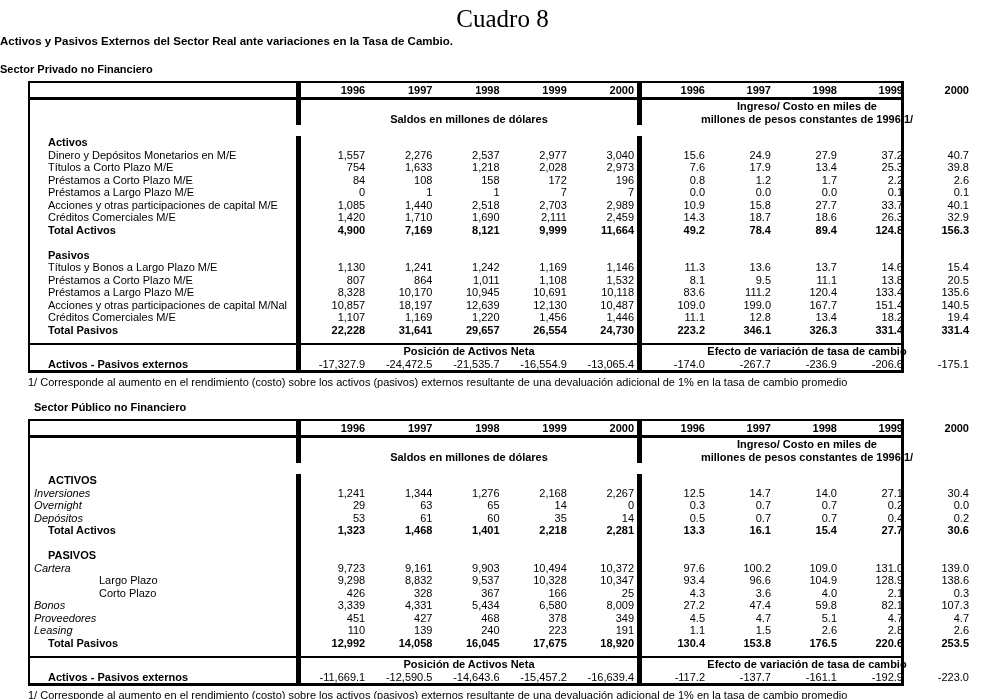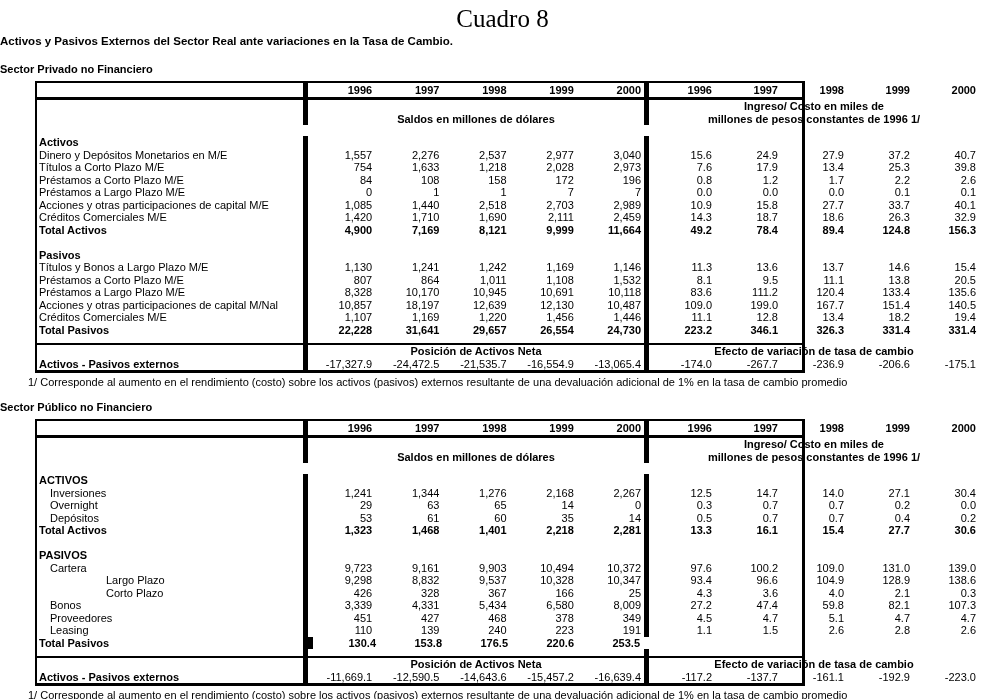--- a/index.html
+++ b/index.html
@@ -12,41 +12,41 @@
     font-family:"Liberation Serif", serif;
     font-size:25px; text-align:center; padding-top:6px; line-height:26px;
   }
   .page-subtitle {
     font-size:11.5px; font-weight:bold; text-align:left; margin-top:3px;
   }
   .section-title {
     font-size:11px; font-weight:bold; text-align:left;
     margin:16px 4px 6px 0;
   }
-  .section-title.second { margin-top:13px; }
+  .section-title.second { margin-top:13px;padding-left:34px; }
 
   .tbl {
-    width:770px; margin-left:35px; box-sizing:border-box;
+    width:876px; margin-left:28px; box-sizing:border-box;
     border-left:2px solid #000; border-right:3px solid #000; border-bottom:3px solid #000;
     font-size:11px;
   }
   .tr { display:flex; min-height:12.5px; line-height:12.5px; }
   .hdr {
     border-top:2px solid #000; border-bottom:3px solid #000;
     font-weight:bold; min-height:14px; line-height:14px;
   }
   .sub { font-weight:bold; padding-bottom:11px; }
-  .lbl { width:266px; padding-left:2px; box-sizing:border-box; white-space:nowrap; overflow:hidden; flex:none; }
+  .lbl { width:266px; padding-left:18px; box-sizing:border-box; white-space:nowrap; overflow:hidden; flex:none; }
   .vsep { width:5px; background:#000; flex:none; }
   .grp { width:336px; display:flex; flex:none; box-sizing:border-box; }
   .grp.g2 { width:330px; }
   .grp.ctr { flex-direction:column; align-items:center; justify-content:flex-end; text-align:center; }
   .cell { flex:1 1 0; text-align:right; padding-right:3px; box-sizing:border-box; white-space:nowrap; overflow:hidden; }
   .b { font-weight:bold; }
-  .i1 { padding-left:13px; }
+  .i1 { padding-left:4px;font-style:italic; }
   .i2 { padding-left:69px; }
   .blank { min-height:12.5px; }
   .spacer { min-height:7px; }
   .foot-hdr { border-top:2px solid #000; font-weight:bold; }
   .footnote { font-size:11px; margin:3px 0 0 28px; white-space:nowrap; }
 </style>
 </head>
 <body>
 
 <div class="page">
@@ -709,20 +709,27 @@
             <div class="cell">1.1</div>
             <div class="cell">1.5</div>
             <div class="cell">2.6</div>
             <div class="cell">2.8</div>
             <div class="cell">2.6</div>
           </div>
         </div>
         <div class="tr row">
           <div class="lbl b">Total Pasivos</div>
           <div class="vsep"></div>
+          <div class="grp g1">
+            <div class="cell b">12,992</div>
+            <div class="cell b">14,058</div>
+            <div class="cell b">16,045</div>
+            <div class="cell b">17,675</div>
+            <div class="cell b">18,920</div>
+          </div>
           <div class="vsep"></div>
           <div class="grp g2">
             <div class="cell b">130.4</div>
             <div class="cell b">153.8</div>
             <div class="cell b">176.5</div>
             <div class="cell b">220.6</div>
             <div class="cell b">253.5</div>
           </div>
         </div>
         <div class="tr spacer">

